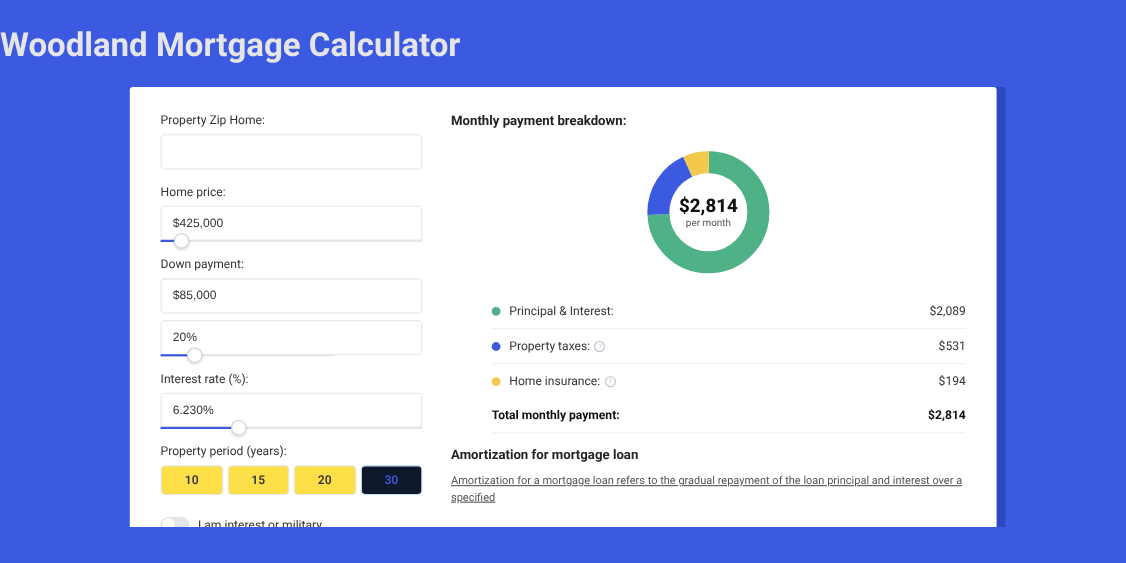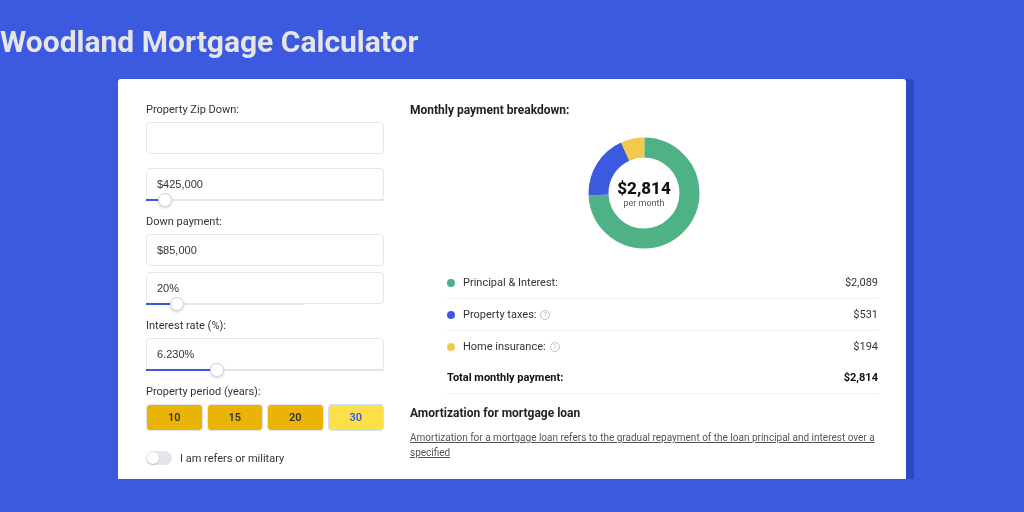--- a/index.html
+++ b/index.html
@@ -70,31 +70,31 @@
     top: -6px;
     transform: translateX(-50%);
   }
   .two-inputs { display: flex; gap: 6px; flex-direction: column; }
   .two-inputs .text-input:first-child { flex: 2; }
   .two-inputs .text-input:last-child { flex: 1; }
   .period-row { display: flex; gap: 4px; }
   .period-btn {
     flex: 1;
     border: 1px solid #e3e6eb;
-    background: #eab308;
+    background: #fde047;
     border-radius: 4px;
     padding: 6px 0;
     font-size: 11px;
     font-weight: 600;
     text-align: center;
     cursor: pointer;
     color: #333;
   }
   .period-btn.active {
-    background: #fde047;
+    background: #0f172a;
     border-color: #cfe0ff;
     color: #3b5ae0;
   }
   .toggle-row {
     display: flex;
     align-items: center;
     gap: 8px;
     margin-top: 20px;
   }
   .toggle {
@@ -176,25 +176,26 @@
 </head>
 <body>
 
 <h1 class="page-title">Woodland Mortgage Calculator</h1>
 
 <div class="card">
 
   <div class="left-col">
 
     <div class="field-group first">
-      <label class="field-label">Property Zip Down:</label>
+      <label class="field-label">Property Zip Home:</label>
       <input class="text-input" value="" style="">
     </div>
 
     <div class="field-group">
+      <label class="field-label">Home price:</label>
       <input class="text-input" value="$425,000" style="">
       <div class="slider-track">
         <div class="slider-fill" style="width: 8%;"></div>
         <div class="slider-thumb" style="left: 8%;"></div>
       </div>
     </div>
 
     <div class="field-group" style="margin-top:14px;">
       <label class="field-label">Down payment:</label>
       <div class="two-inputs">
@@ -223,21 +224,21 @@
           <div class="period-btn">15</div>
           <div class="period-btn">20</div>
           <div class="period-btn active">30</div>
         </div>
     </div>
 
     <div class="toggle-row">
       <div class="toggle">
         <div class="toggle-knob"></div>
       </div>
-      <span class="toggle-label">I am refers or military</span>
+      <span class="toggle-label">I am interest or military</span>
     </div>
 
   </div>
 
   <div class="right-col">
 
     <div class="section-title">Monthly payment breakdown:</div>
 
     <div class="donut-wrap">
       <div class="donut">

